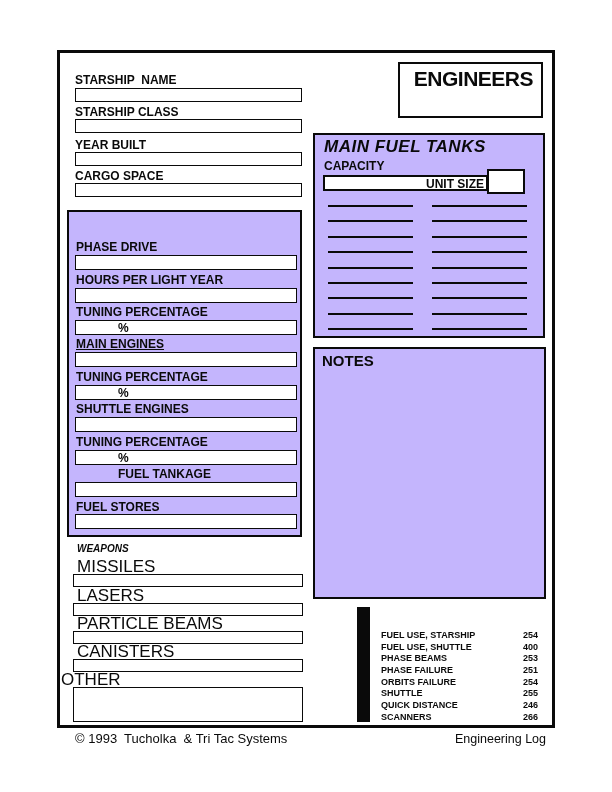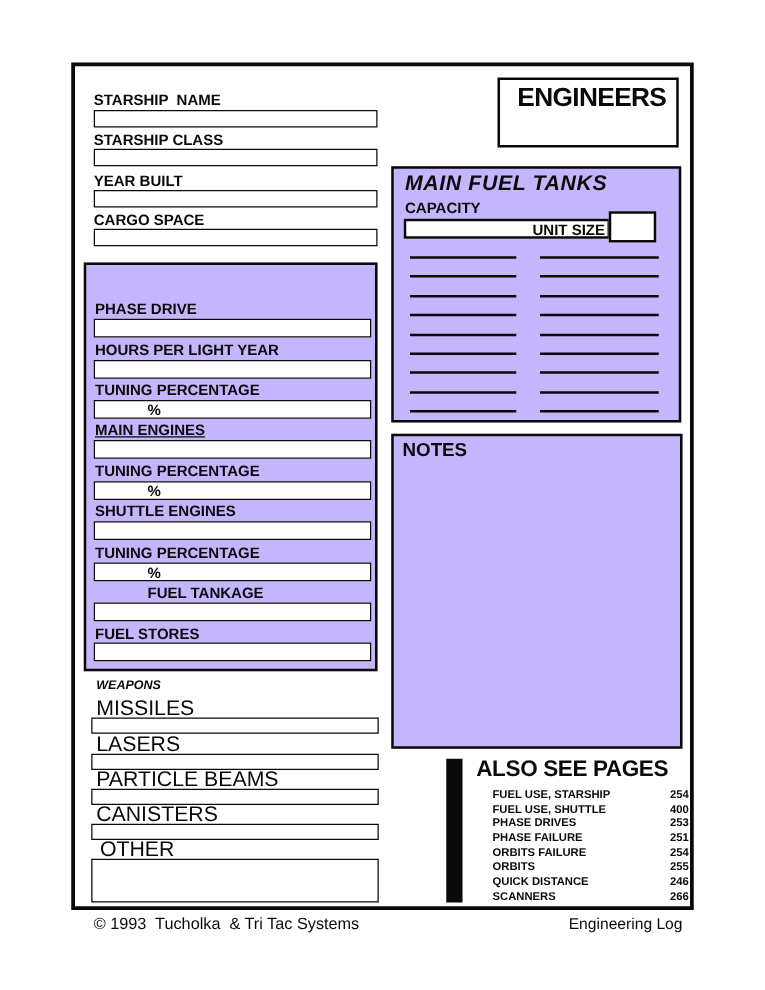--- a/index.html
+++ b/index.html
@@ -123,53 +123,52 @@
 
   <div class="abs lbl-reg" style="left:77px; top:590px;">LASERS</div>
   <div class="abs ibox" style="left:73px; top:603px; width:230px; height:13px;"></div>
 
   <div class="abs lbl-reg" style="left:77px; top:618px;">PARTICLE BEAMS</div>
   <div class="abs ibox" style="left:73px; top:631px; width:230px; height:13px;"></div>
 
   <div class="abs lbl-reg" style="left:77px; top:646px;">CANISTERS</div>
   <div class="abs ibox" style="left:73px; top:659px; width:230px; height:13px;"></div>
 
-  <div class="abs lbl-reg" style="left:80px; top:674px;">OTHER</div>
+  <div class="abs lbl-reg" style="left:61px; top:674px;">OTHER</div>
   <div class="abs ibox" style="left:73px; top:687px; width:230px; height:35px;"></div>
 
   <div class="abs section-box" style="left:313px; top:347px; width:233px; height:252px;">
     <div style="font-size:15px; font-weight:bold; padding:3px 0 0 7px;">NOTES</div>
     <div></div>
   </div>
 
   <div class="bar"></div>
-  <div class="abs" style="left:381px; top:605px; font-size:18px; font-weight:bold; letter-spacing:-0.3px;">ALSO SEE PAGES</div>
-  <div class="abs" style="left:394px; top:630px; width:157px;">
+  <div class="abs" style="left:381px; top:630px; width:157px;">
     <div class="also-row">
         <span>FUEL USE, STARSHIP</span>
         <span>254</span>
       </div>
     <div class="also-row">
         <span>FUEL USE, SHUTTLE</span>
         <span>400</span>
       </div>
     <div class="also-row">
-        <span>PHASE DRIVES</span>
+        <span>PHASE BEAMS</span>
         <span>253</span>
       </div>
     <div class="also-row">
         <span>PHASE FAILURE</span>
         <span>251</span>
       </div>
     <div class="also-row">
         <span>ORBITS FAILURE</span>
         <span>254</span>
       </div>
     <div class="also-row">
-        <span>ORBITS</span>
+        <span>SHUTTLE</span>
         <span>255</span>
       </div>
     <div class="also-row">
         <span>QUICK DISTANCE</span>
         <span>246</span>
       </div>
     <div class="also-row">
         <span>SCANNERS</span>
         <span>266</span>
       </div>

